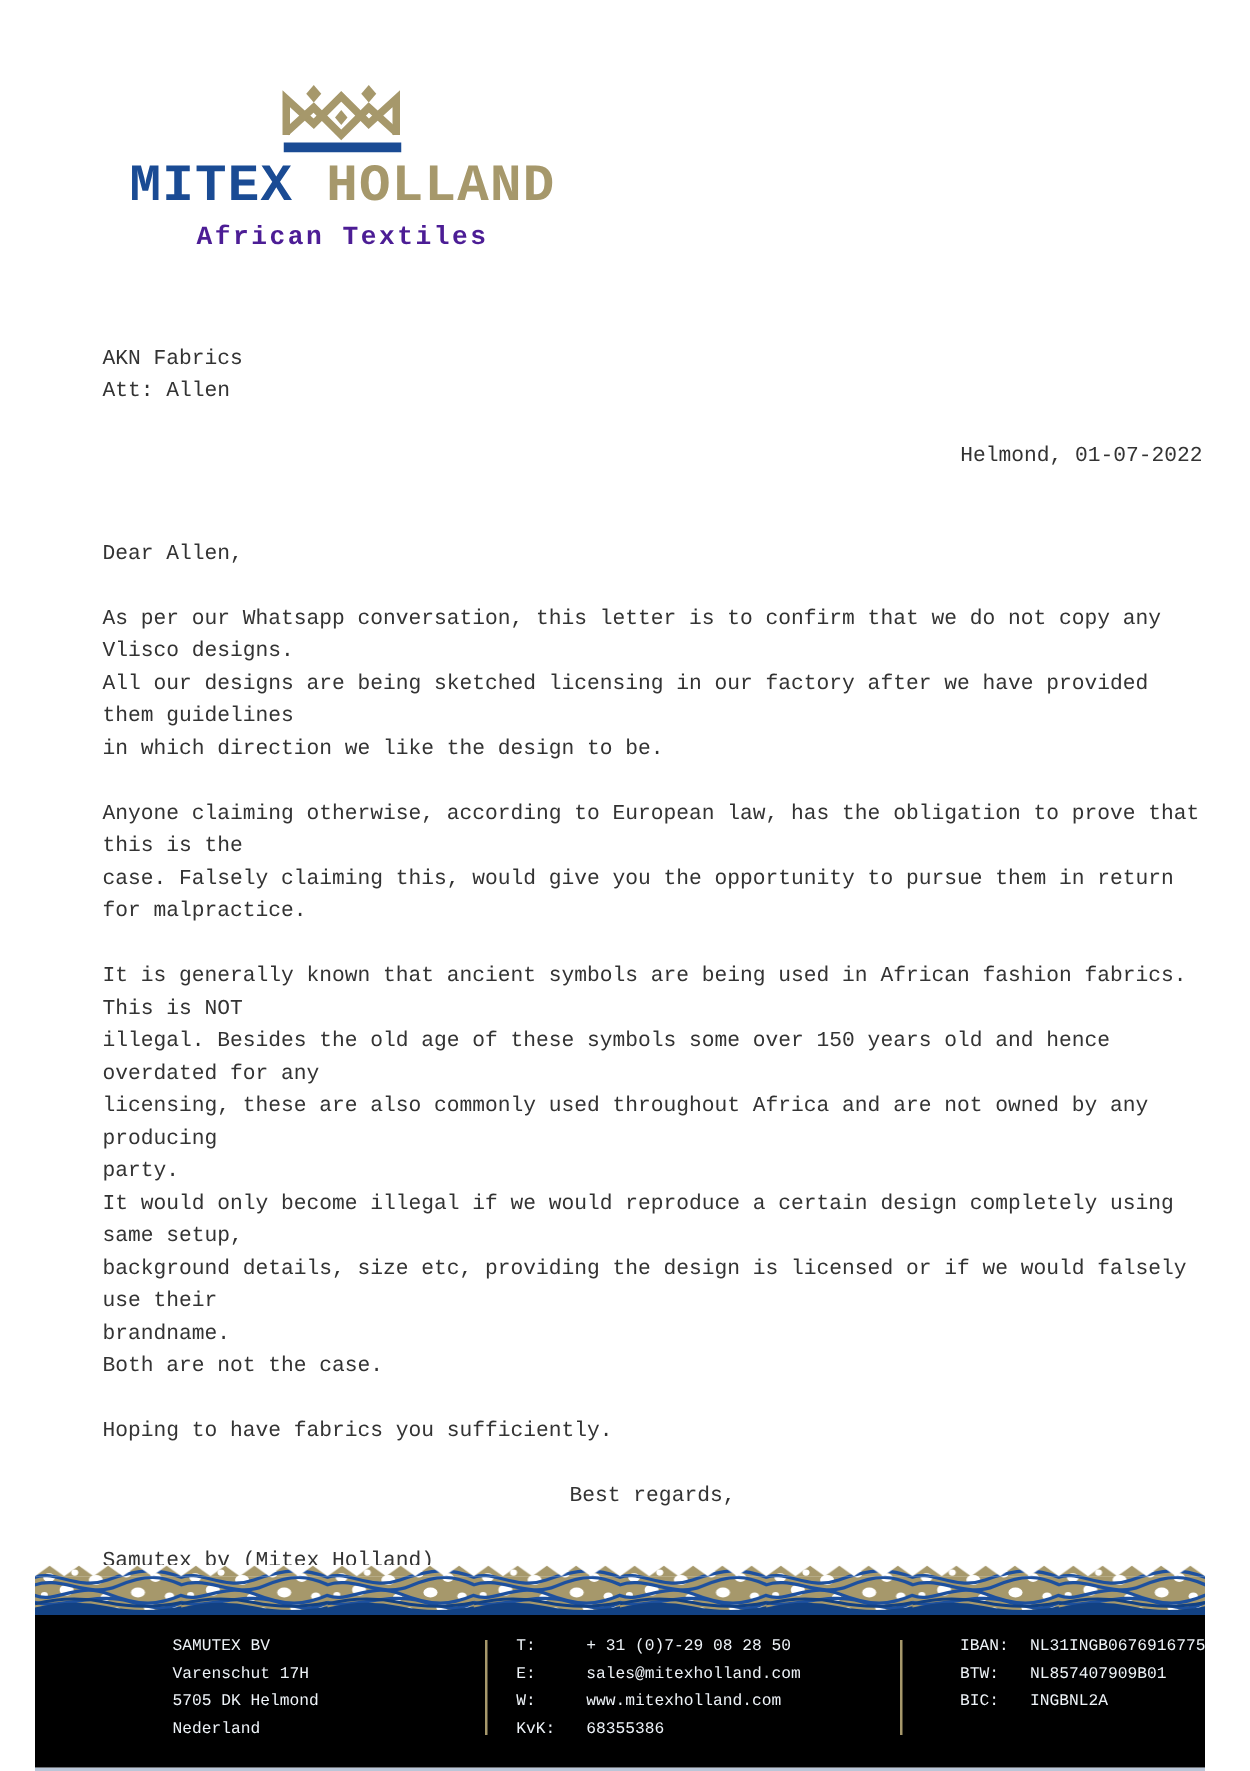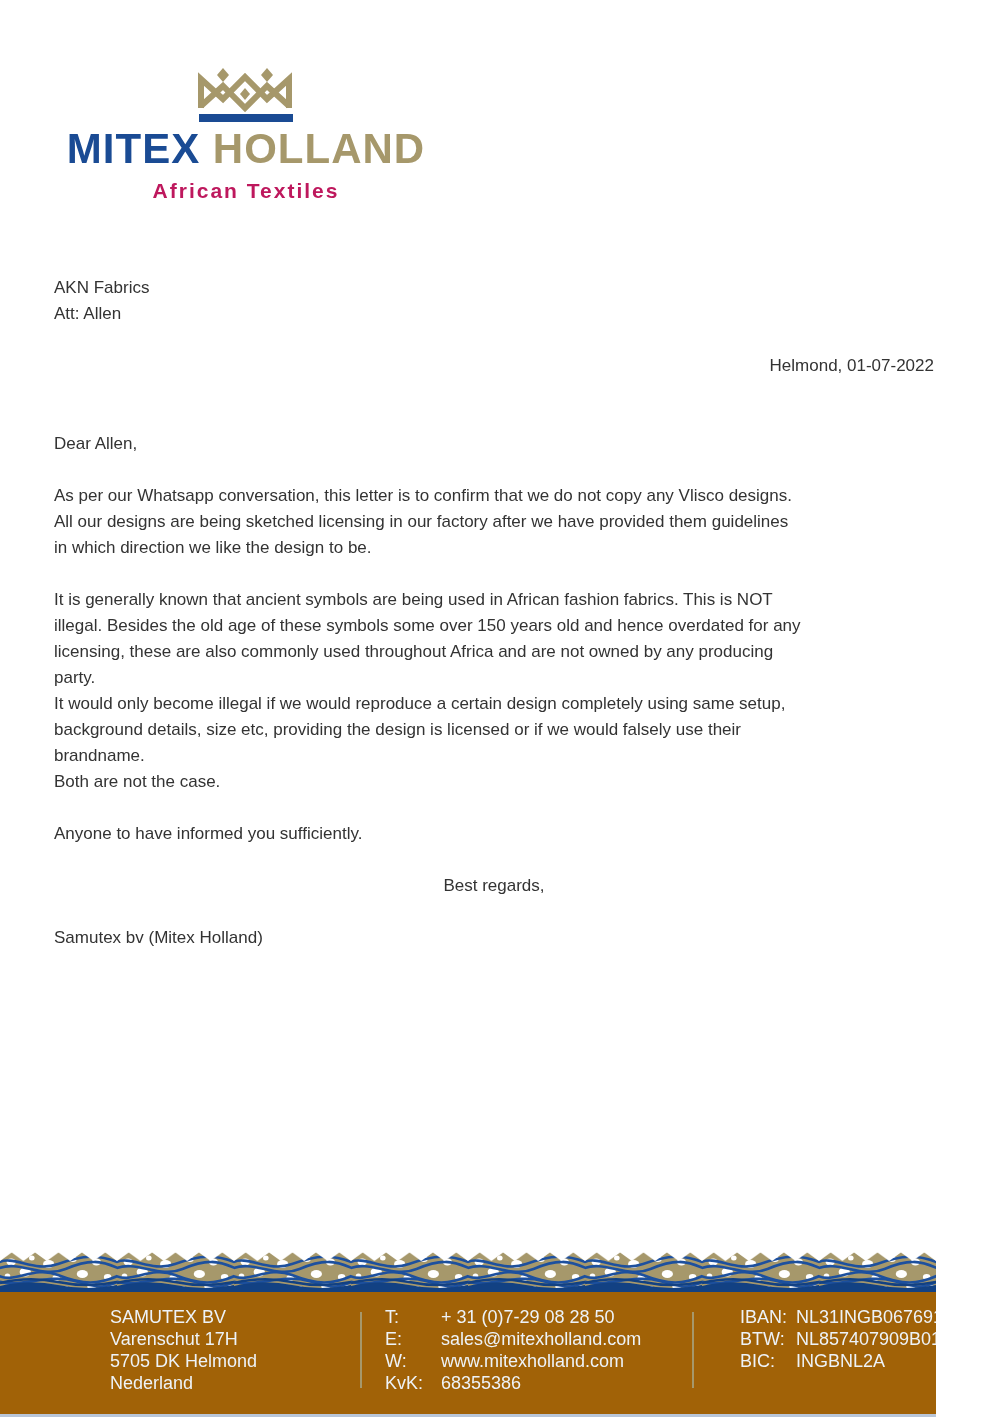--- a/index.html
+++ b/index.html
@@ -1,42 +1,43 @@
 <!DOCTYPE html>
 <html><head>
 <meta charset="utf-8">
 <style>
   html,body { margin:0; padding:0; background:#ffffff; }
   .page {
     position:relative;
     width:936px; height:1417px;
     background:#ffffff;
     overflow:hidden;
-    font-family:Liberation Sans, sans-serif;
+    font-family:Liberation Mono, monospace;
     color:#333333;
+    margin-left:28px;
   }
 
   
   .logo {
     padding-top:66px;
     margin-left:65px;
     width:362px;
     text-align:center;
   }
   .crown { display:block; margin:0 auto 6px auto; }
   .wordmark {
     font-size:42px; font-weight:700; letter-spacing:1px;
     line-height:42px; white-space:nowrap;
   }
   .wordmark .mitex   { color:#1a4b94; }
   .wordmark .holland { color:#a6986b; }
   .tagline {
     margin-top:7px;
     font-size:21px; font-weight:700; letter-spacing:2px;
-    color:#be185d; line-height:28px;
+    color:#4c1d95; line-height:28px;
   }
 
   
   .letter {
     margin-left:54px;
     width:880px;
     font-size:17px;
     line-height:26px;
   }
   .letter .block { margin:0; white-space:pre-line; }
@@ -46,23 +47,23 @@
   .para       { margin:26px 0 0 0; white-space:pre-line; }
   .closing    { margin-top:26px;text-align:center; }
   .signature  { margin-top:26px; }
 
   
   .footer { position:absolute; left:0; right:0; bottom:0; }
   .band   { display:block; width:100%; height:40px; }
   .footer-bar {
     position:relative;
     height:122px;
-    background:#a16207;
+    background:#000000;
     color:#eef3f8;
-    font-size:18px;
+    font-size:13px;
     line-height:22px;
   }
   .f-col { position:absolute; top:14px; }
   .addr    { left:110px; }
   .contact { left:385px; display:grid; grid-template-columns:52px auto; column-gap:4px; }
   .banking { left:740px; display:grid; grid-template-columns:52px auto; column-gap:4px; }
   .divider {
     position:absolute; top:20px;
     width:2px; height:76px;
     background:#a6986b;
@@ -103,29 +104,31 @@
       <div class="block">Att: Allen</div>
     </div>
 
     <div class="dateline">Helmond, 01-07-2022</div>
 
     <div class="salutation">Dear Allen,</div>
 
     <p class="para">As per our Whatsapp conversation, this letter is to confirm that we do not copy any Vlisco designs.
 All our designs are being sketched licensing in our factory after we have provided them guidelines
 in which direction we like the design to be.</p>
+    <p class="para">Anyone claiming otherwise, according to European law, has the obligation to prove that this is the
+case. Falsely claiming this, would give you the opportunity to pursue them in return for malpractice.</p>
     <p class="para">It is generally known that ancient symbols are being used in African fashion fabrics. This is NOT
 illegal. Besides the old age of these symbols some over 150 years old and hence overdated for any
 licensing, these are also commonly used throughout Africa and are not owned by any producing
 party.
 It would only become illegal if we would reproduce a certain design completely using same setup,
 background details, size etc, providing the design is licensed or if we would falsely use their
 brandname.
 Both are not the case.</p>
-    <p class="para">Anyone to have informed you sufficiently.</p>
+    <p class="para">Hoping to have fabrics you sufficiently.</p>
 
     <div class="closing">Best regards,</div>
 
     <div class="signature">
       <div class="block">Samutex bv (Mitex Holland)</div>
     </div>
   </main>
 
   <footer class="footer">
 

